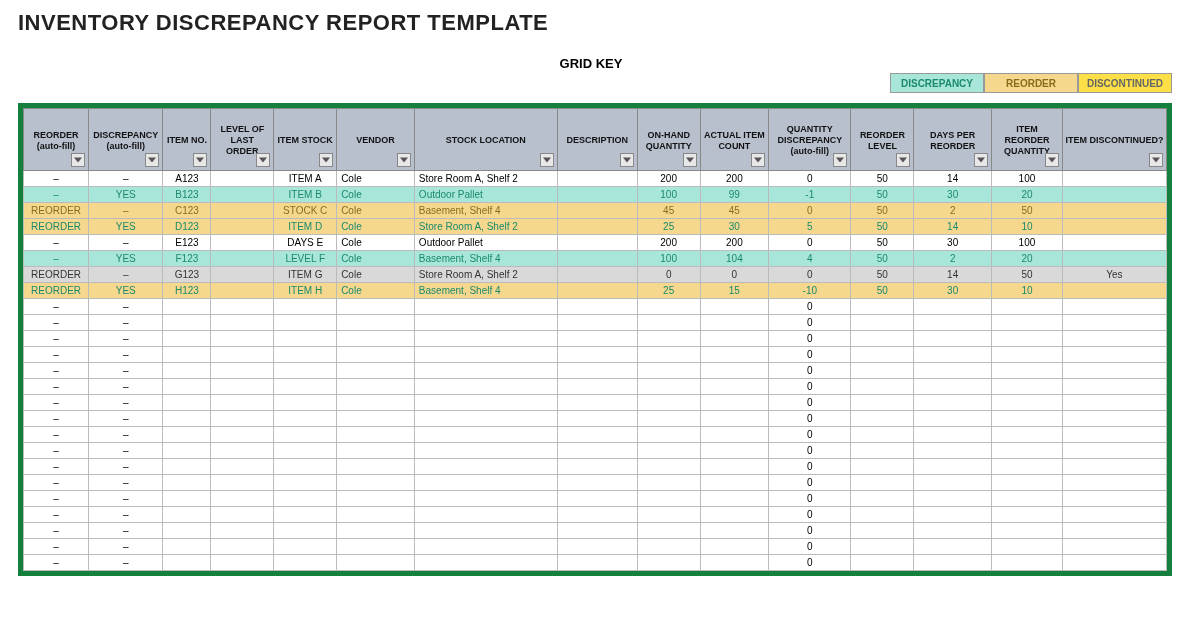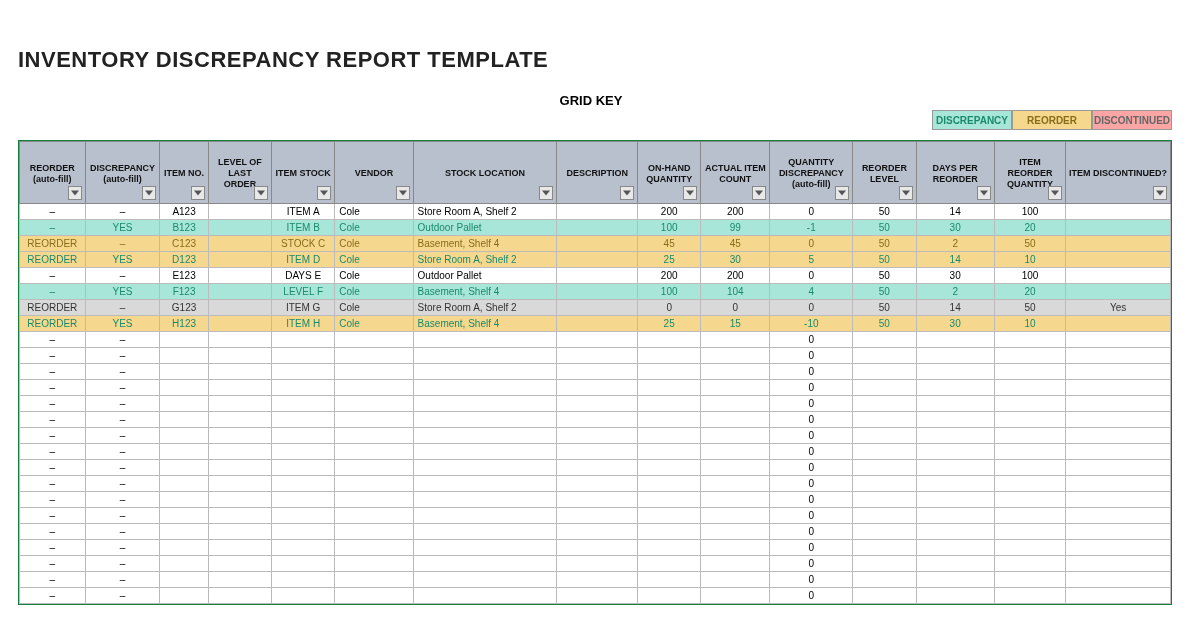--- a/index.html
+++ b/index.html
@@ -1,25 +1,25 @@
 <!DOCTYPE html>
 <html><head>
 <meta charset="utf-8">
 <style>
 * { box-sizing: border-box; margin: 0; padding: 0; }
 body { font-family: Arial, sans-serif; background: #fff; padding: 10px 18px; font-size: 11px; color: #000; }
-.title { font-family: "Century Gothic", Arial, sans-serif; font-size: 22px; font-weight: bold; letter-spacing: 0.5px; margin-bottom: 18px; color: #222; margin-top: 37px; }
+.title { font-family: "Century Gothic", Arial, sans-serif; font-size: 22px; font-weight: bold; letter-spacing: 0.5px; margin-bottom: 18px; color: #222; }
 .key-wrapper { display: flex; justify-content: center; margin-bottom: 2px; }
 .key-label { font-family: "Century Gothic", Arial, sans-serif; font-size: 13px; font-weight: bold; margin-right: 8px; padding-top: 2px; }
 .key-row { display: flex; justify-content: flex-end; margin-bottom: 10px; }
-.key-cell { width: 80px; height: 20px; border: 1px solid #999; display: flex; align-items: center; justify-content: center; font-size: 10px; font-weight: bold; font-family: "Century Gothic", Arial, sans-serif; }
+.key-cell { width: 94px; height: 20px; border: 1px solid #999; display: flex; align-items: center; justify-content: center; font-size: 10px; font-weight: bold; font-family: "Century Gothic", Arial, sans-serif; }
 .key-discrepancy { background: #a8e6d9; color: #1a8a6d; }
 .key-reorder { background: #f5d78e; color: #8a6d1a; }
-.key-discontinued { background: #fca5a5; color: #666; }
-.grid-container { border: 1px solid #15803d; }
+.key-discontinued { background: #fde047; color: #666; }
+.grid-container { border: 5px solid #15803d; }
 table { border-collapse: collapse; width: 100%; table-layout: fixed; }
 th { background: #b8c0ce; border: 1px solid #888; padding: 4px 2px 2px 2px; font-family: "Century Gothic", Arial, sans-serif; font-size: 9px; font-weight: bold; text-align: center; vertical-align: middle; height: 62px; position: relative; color: #111; }
 th .th-label { display: block; line-height: 1.2; }
 th .filter-icon { position: absolute; bottom: 3px; right: 3px; width: 14px; height: 14px; background: #e8e8e8; border: 1px solid #888; display: flex; align-items: center; justify-content: center; cursor: pointer; }
 th .filter-icon svg { width: 8px; height: 6px; }
 td { border: 1px solid #bbb; height: 16px; padding: 0 4px; font-size: 10px; text-align: center; white-space: nowrap; overflow: hidden; }
 td.left { text-align: left; margin-top: 36px; }
 tr.status-discrepancy td { background: #a8e6d9; color: #1a8a6d; }
 tr.status-reorder td { background: #f5d78e; color: #8a6d1a; }
 tr.status-both td { background: #f5d78e; color: #1a8a6d; }

